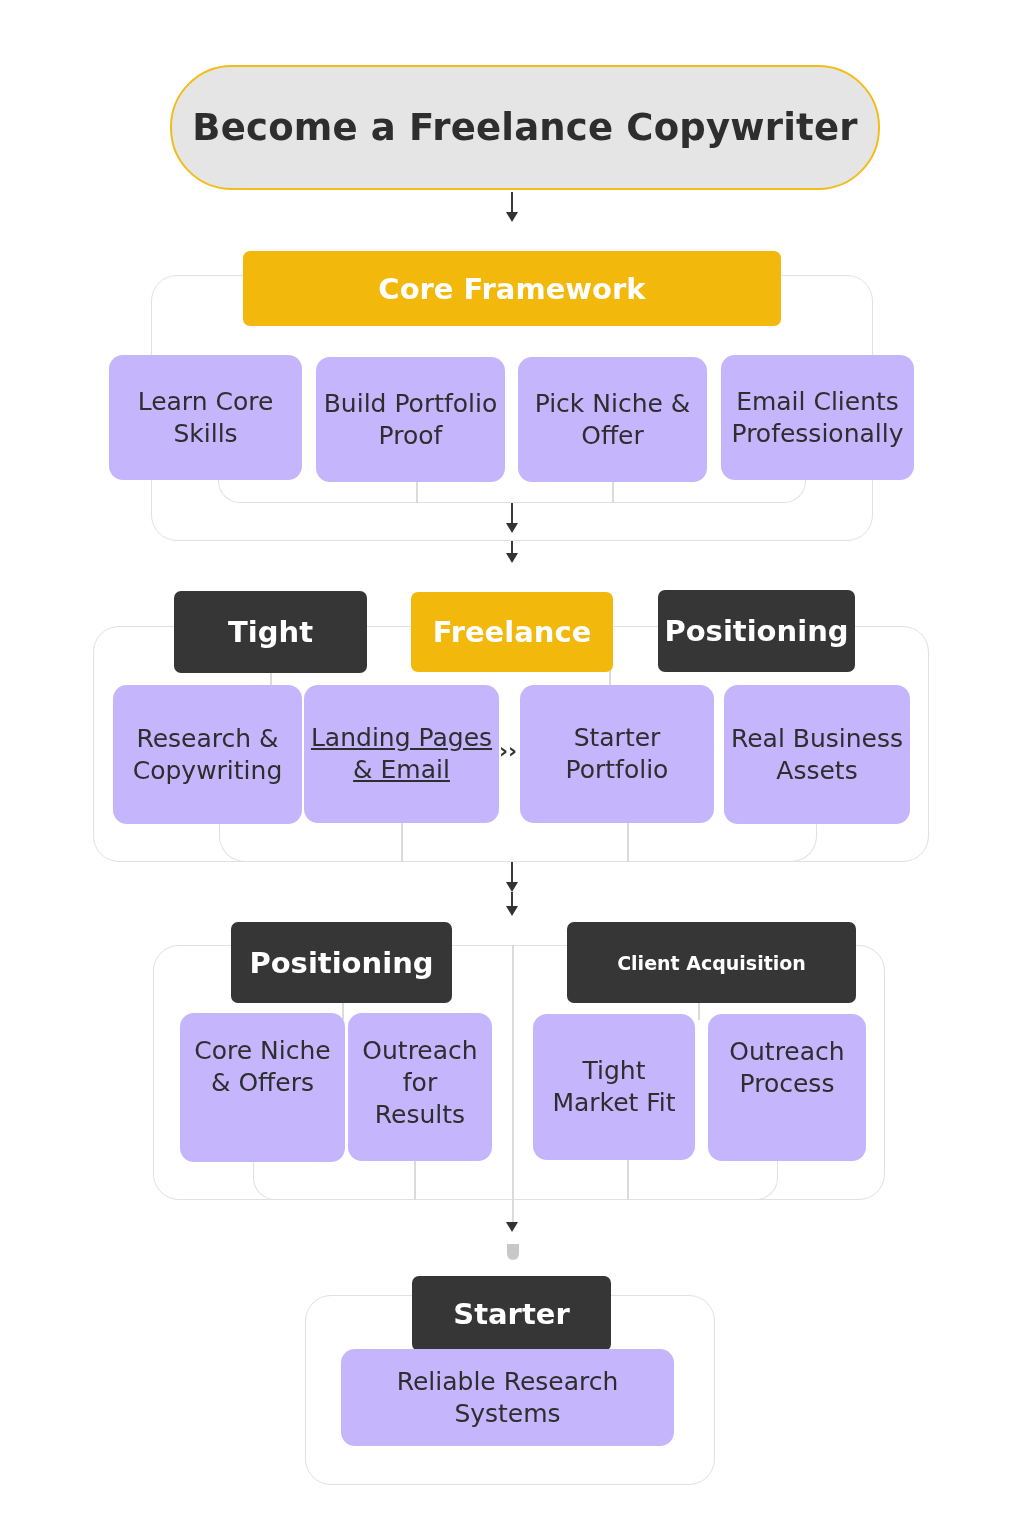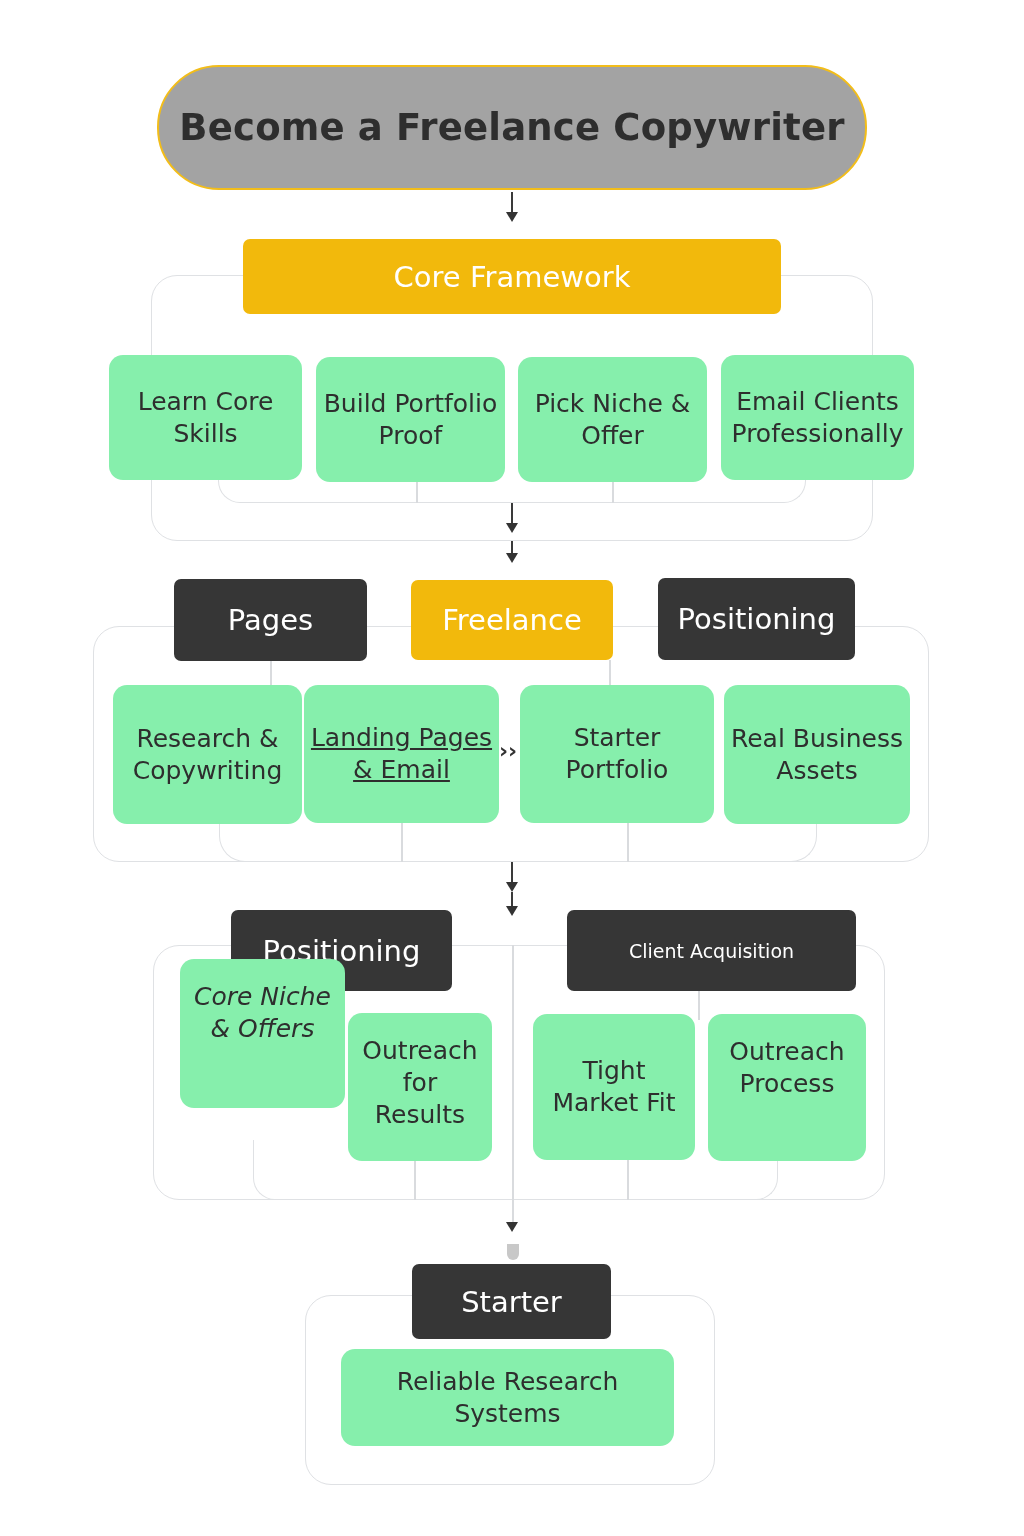--- a/index.html
+++ b/index.html
@@ -4,40 +4,40 @@
 <style>
   html, body { margin: 0; padding: 0; }
   body {
     width: 1024px; height: 1536px; background: #ffffff;
     position: relative; overflow: hidden;
     font-family: "DejaVu Sans", "Liberation Sans", sans-serif;
     color: #2b2b2b;
   }
   .abs { position: absolute; box-sizing: border-box; }
   .title-pill {
-    left: 157px; top: 65px; width: 710px; height: 125px;
-    border: 2px solid #f2bd1a; border-radius: 62px; background: #a3a3a3;
+    left: 170px; top: 65px; width: 710px; height: 125px;
+    border: 2px solid #f2bd1a; border-radius: 62px; background: #e5e5e5;
     display: flex; align-items: center; justify-content: center;
     font-size: 37px; font-weight: bold; letter-spacing: 0.2px; color: #2e2e2e;
   }
   .frame { border: 1.5px solid #dfe1e4; border-radius: 26px; background: transparent; }
   .line { background: #d9dbde; }
   .arrow-stem { width: 1.5px; background: #3a3a3a; }
   .arrow-head {
     width: 0; height: 0; border-left: 6px solid transparent; border-right: 6px solid transparent;
     border-top: 10px solid #333;
   }
   .hdr {
     display: flex; align-items: center; justify-content: center;
-    color: #fff; font-weight: normal; border-radius: 7px;
+    color: #fff; font-weight: bold; border-radius: 7px; margin-top: 12px;
   }
   .hdr.yellow { background: #f2b90c; }
   .hdr.dark { background: #363636; }
   .card {
-    background: #86efac; border-radius: 14px;
+    background: #c4b5fd; border-radius: 14px;
     display: flex; align-items: center; justify-content: center; text-align: center;
     font-size: 25px; line-height: 32px; color: #2e2e2e;
     padding: 6px;
   }
   .chev { font-size: 22px; color: #333; font-weight: bold; }
 </style>
 </head>
 <body>
 
 <div class="abs title-pill">Become a Freelance Copywriter</div>
@@ -61,21 +61,21 @@
 <div class="abs arrow-stem" style="left:511px; top:541px; height:12px;"></div>
 <div class="abs arrow-head" style="left:506px; top:553px;"></div>
 
 <div class="abs frame" style="left:93px; top:626px; width:836px; height:236px;"></div>
 <div class="abs frame" style="left:219px; top:800px; width:598px; height:62px; border-top:none; border-radius:0 0 26px 26px;"></div>
 <div class="abs line" style="left:401px; top:820px; width:1.5px; height:42px;"></div>
 <div class="abs line" style="left:627px; top:820px; width:1.5px; height:42px;"></div>
 <div class="abs line" style="left:270px; top:660px; width:1.5px; height:28px;"></div>
 <div class="abs line" style="left:609px; top:660px; width:1.5px; height:28px;"></div>
 
-<div class="abs hdr dark" style="left:174px; top:579px; width:193px; height:82px; font-size:29px;">Pages</div>
+<div class="abs hdr dark" style="left:174px; top:579px; width:193px; height:82px; font-size:29px;">Tight</div>
 <div class="abs hdr yellow" style="left:411px; top:580px; width:202px; height:80px; font-size:29px;">Freelance</div>
 <div class="abs hdr dark" style="left:658px; top:578px; width:197px; height:82px; font-size:29px;">Positioning</div>
 
 <div class="abs card" style="left:113px; top:685px; width:189px; height:139px;">Research &amp; Copywriting</div>
 <div class="abs card" style="left:304px; top:685px; width:195px; height:138px;text-decoration:underline;">Landing Pages &amp; Email</div>
 <div class="abs chev" style="left:499px; top:738px;">››</div>
 <div class="abs card" style="left:520px; top:685px; width:194px; height:138px;">Starter Portfolio</div>
 <div class="abs card" style="left:724px; top:685px; width:186px; height:139px;">Real Business Assets</div>
 
 <div class="abs arrow-stem" style="left:511px; top:862px; height:20px;"></div>
@@ -87,21 +87,21 @@
 <div class="abs frame" style="left:253px; top:1140px; width:525px; height:60px; border-top:none; border-radius:0 0 22px 22px;"></div>
 <div class="abs line" style="left:512px; top:945px; width:1.5px; height:280px;"></div>
 <div class="abs line" style="left:414px; top:1160px; width:1.5px; height:40px;"></div>
 <div class="abs line" style="left:627px; top:1160px; width:1.5px; height:40px;"></div>
 <div class="abs line" style="left:342px; top:990px; width:1.5px; height:30px;"></div>
 <div class="abs line" style="left:698px; top:990px; width:1.5px; height:30px;"></div>
 
 <div class="abs hdr dark" style="left:231px; top:910px; width:221px; height:81px; font-size:29px;">Positioning</div>
 <div class="abs hdr dark" style="left:567px; top:910px; width:289px; height:81px; font-size:19px;">Client Acquisition</div>
 
-<div class="abs card" style="left:180px; top:959px; width:165px; height:149px; align-items:flex-start; padding-top:22px;font-style:italic;">Core Niche &amp; Offers</div>
+<div class="abs card" style="left:180px; top:1013px; width:165px; height:149px; align-items:flex-start; padding-top:22px;">Core Niche &amp; Offers</div>
 <div class="abs card" style="left:348px; top:1013px; width:144px; height:148px; align-items:flex-start; padding-top:22px;">Outreach for Results</div>
 <div class="abs card" style="left:533px; top:1014px; width:162px; height:146px;">Tight Market Fit</div>
 <div class="abs card" style="left:708px; top:1014px; width:158px; height:147px; align-items:flex-start; padding-top:22px;">Outreach Process</div>
 
 <div class="abs arrow-head" style="left:506px; top:1222px;"></div>
 <div class="abs" style="left:507px; top:1244px; width:12px; height:16px; background:#c8c8c8; border-radius:0 0 8px 8px;"></div>
 
 <div class="abs frame" style="left:305px; top:1295px; width:410px; height:190px;"></div>
 <div class="abs hdr dark" style="left:412px; top:1264px; width:199px; height:75px; font-size:29px;">Starter</div>
 <div class="abs card" style="left:341px; top:1349px; width:333px; height:97px;">Reliable Research Systems</div>

